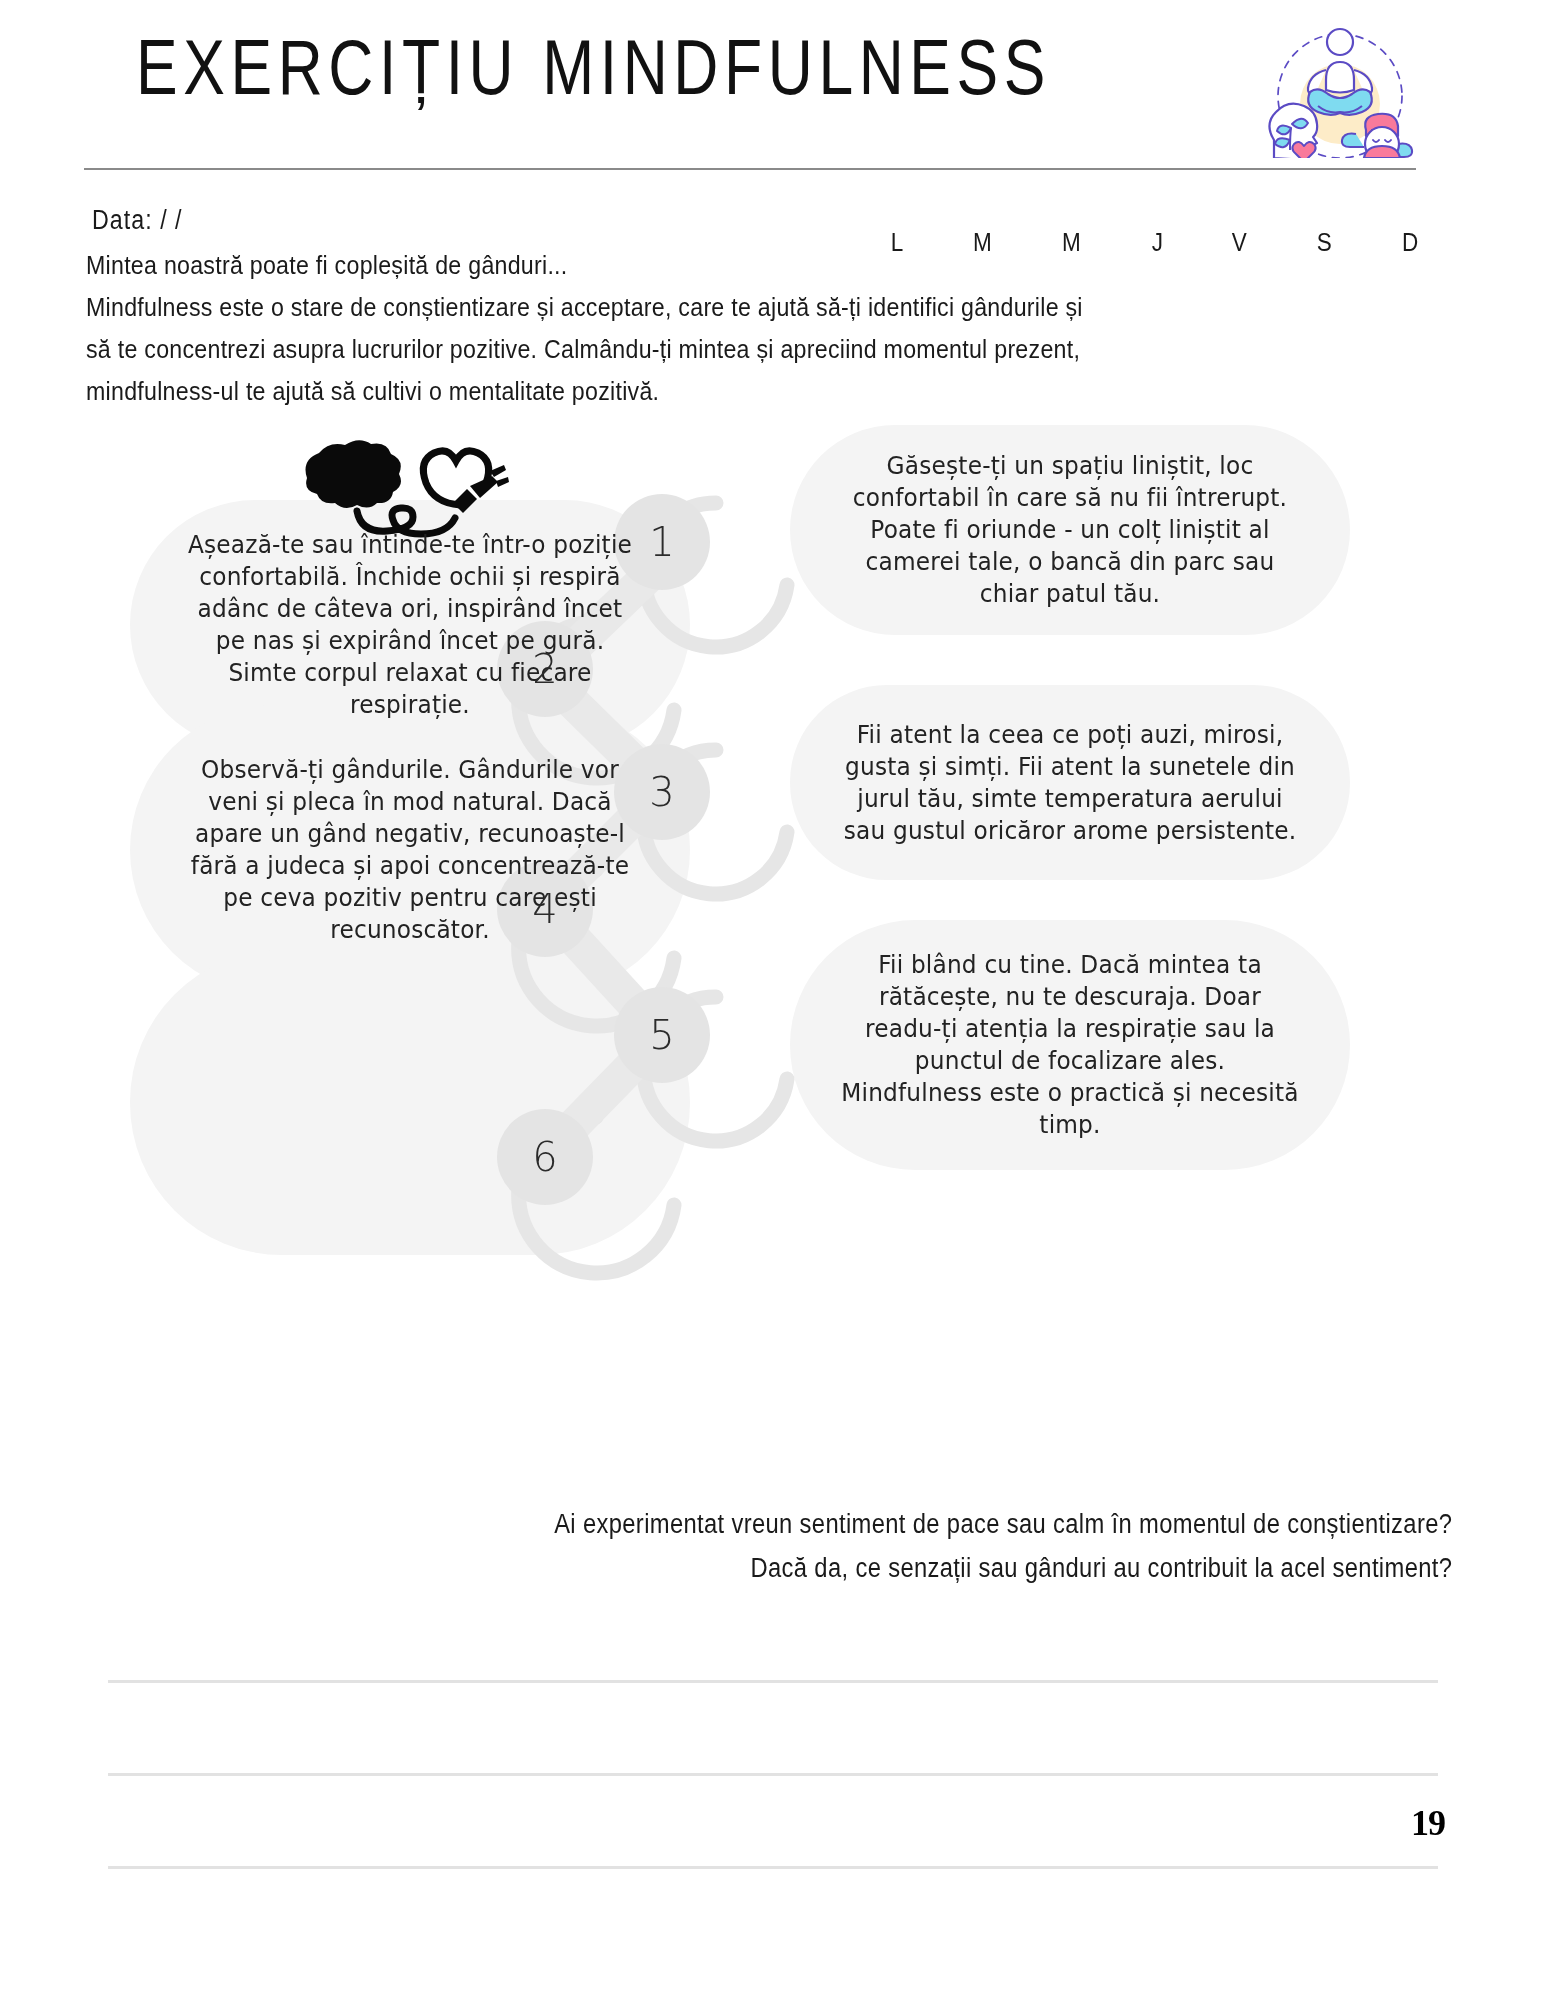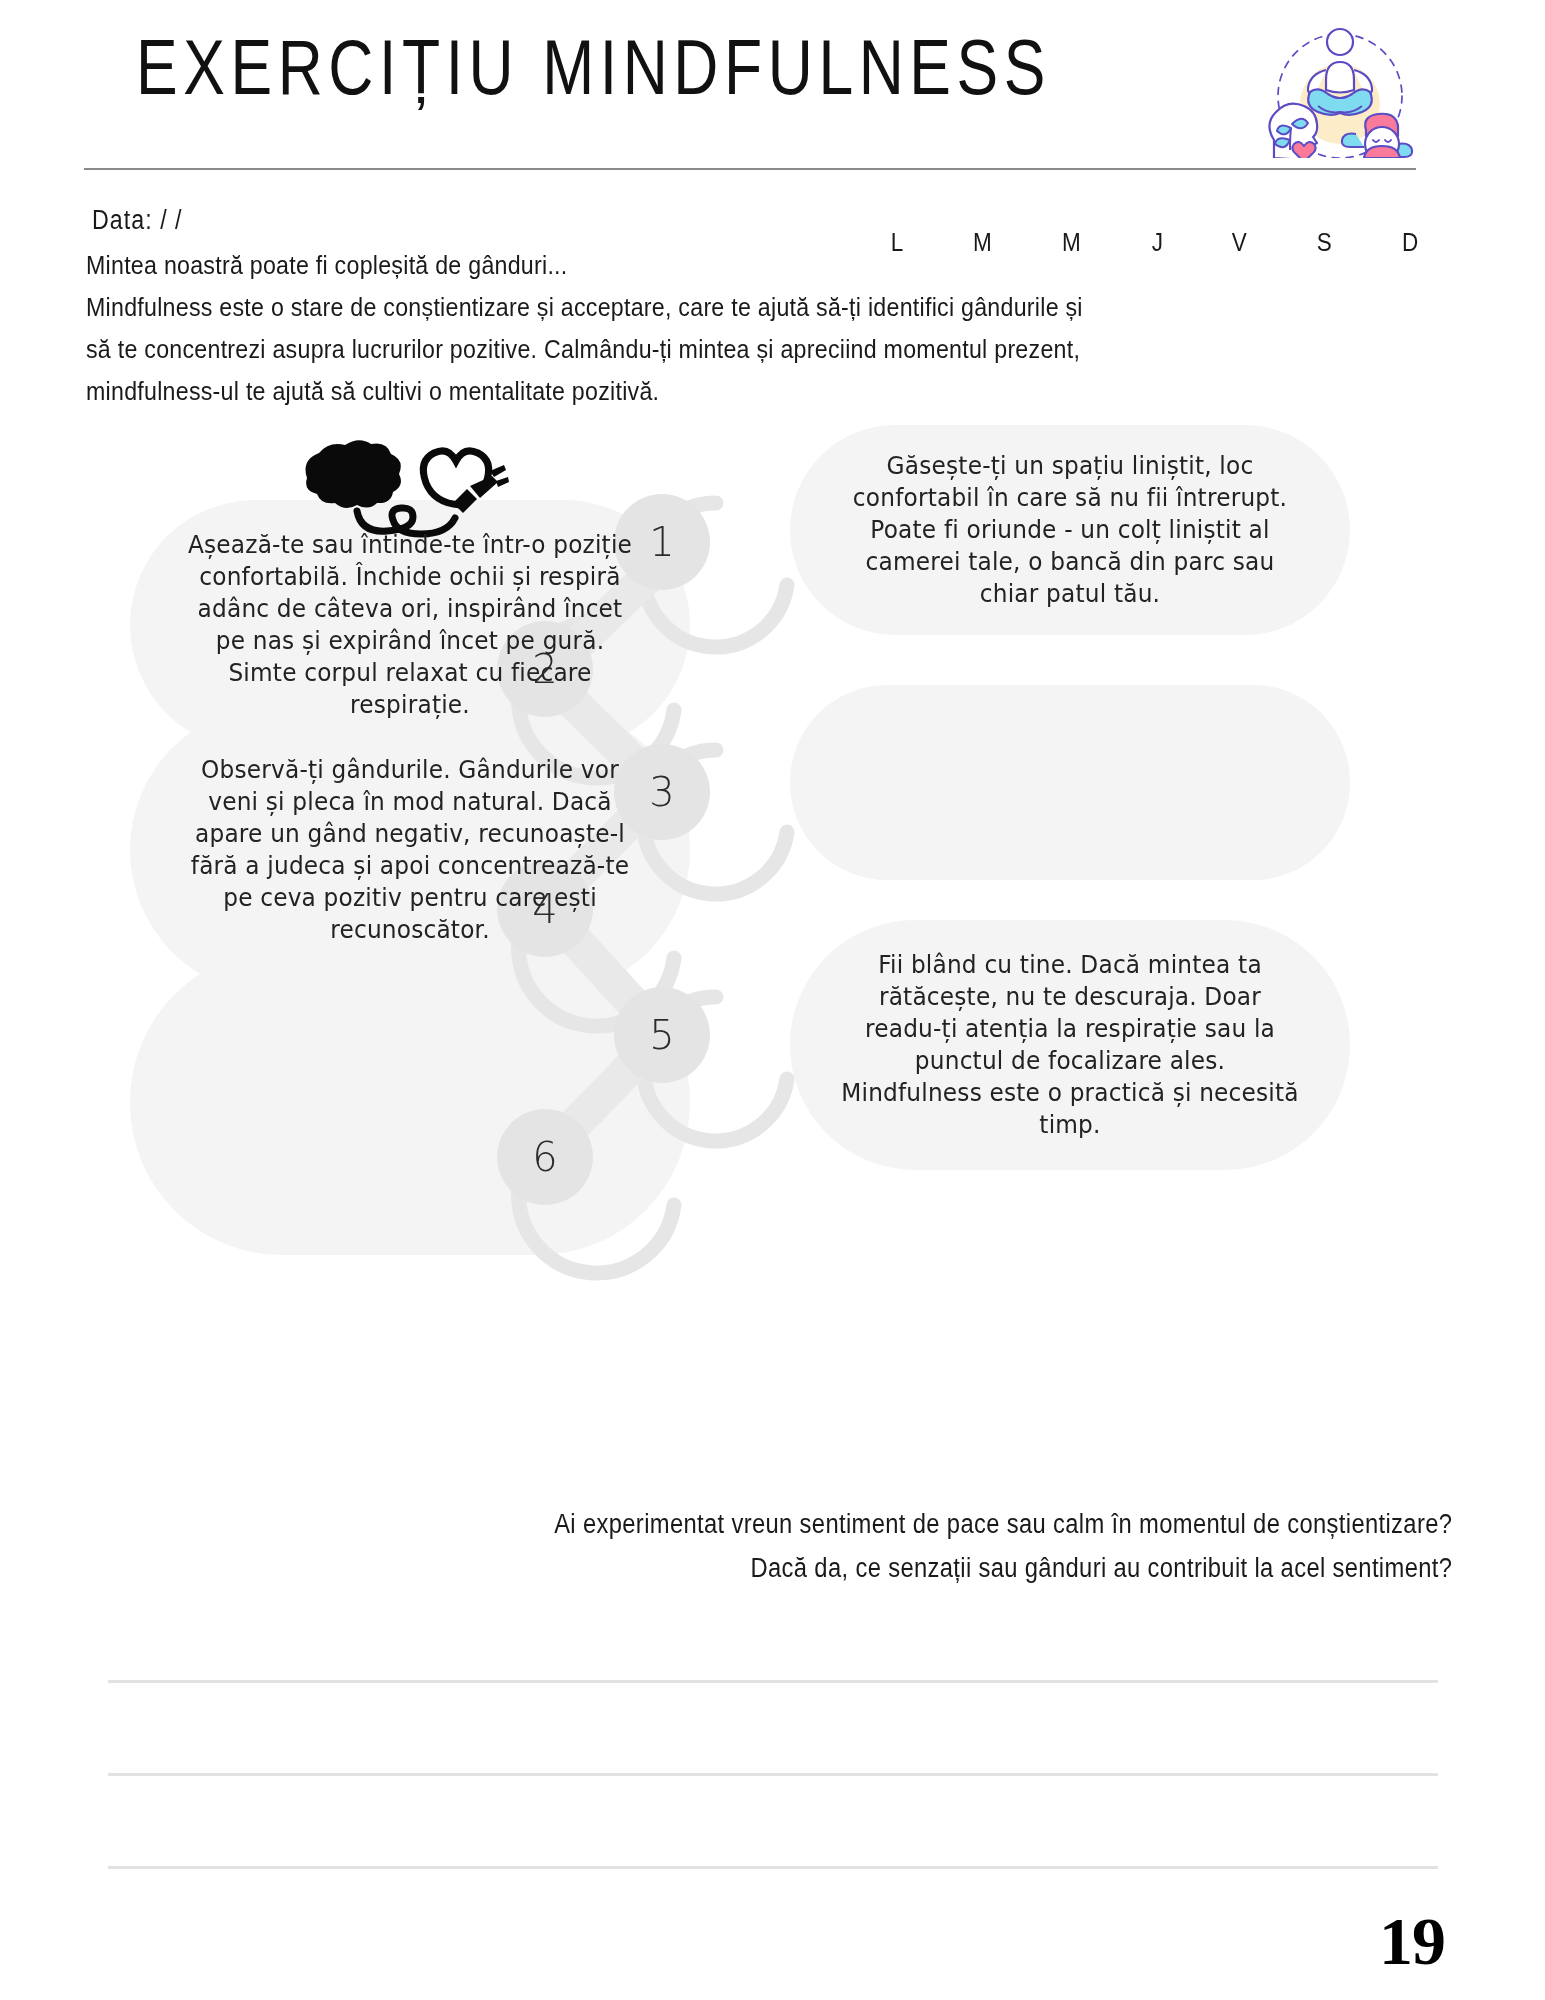--- a/index.html
+++ b/index.html
@@ -181,23 +181,23 @@
     background: #e2e2e2;
   }
   #writing-line-1 { top: 1680px; }
   #writing-line-2 { top: 1773px; }
   #writing-line-3 { top: 1866px; }
 
   
   #page-number {
     position: absolute;
     right: 100px;
-    top: 1902px;
+    top: 1802px;
     font-family: "Liberation Serif", serif;
-    font-size: 68px;
+    font-size: 36px;
     font-weight: bold;
     color: #000000;
     letter-spacing: -1px;
   }
 </style>
 </head>
 <body>
 
 <div id="header">
 
@@ -327,20 +327,23 @@
   </div>
 
   <div class="step-bubble" style="left:790px; top:30px; width:560px; height:210px;justify-content:flex-end;">
     <span class="step-text">Găsește-ți un spațiu liniștit, loc confortabil în care să nu fii întrerupt. Poate fi oriunde - un colț liniștit al camerei tale, o bancă din parc sau chiar patul tău.</span>
   </div>
 
   <div class="step-bubble" style="left:130px; top:105px; width:560px; height:250px;">
     <span class="step-text">Așează-te sau întinde-te într-o poziție confortabilă. Închide ochii și respiră adânc de câteva ori, inspirând încet pe nas și expirând încet pe gură. Simte corpul relaxat cu fiecare respirație.</span>
   </div>
 
+  <div class="step-bubble" style="left:790px; top:290px; width:560px; height:195px;">
+    <span class="step-text">Fii atent la ceea ce poți auzi, mirosi, gusta și simți. Fii atent la sunetele din jurul tău, simte temperatura aerului sau gustul oricăror arome persistente.</span>
+  </div>
 
   <div class="step-bubble" style="left:130px; top:310px; width:560px; height:290px;justify-content:flex-end;">
     <span class="step-text">Observă-ți gândurile. Gândurile vor veni și pleca în mod natural. Dacă apare un gând negativ, recunoaște-l fără a judeca și apoi concentrează-te pe ceva pozitiv pentru care ești recunoscător.</span>
   </div>
 
   <div class="step-bubble" style="left:790px; top:525px; width:560px; height:250px;">
     <span class="step-text">Fii blând cu tine. Dacă mintea ta rătăcește, nu te descuraja. Doar readu-ți atenția la respirație sau la punctul de focalizare ales. Mindfulness este o practică și necesită timp.</span>
   </div>
 
 

